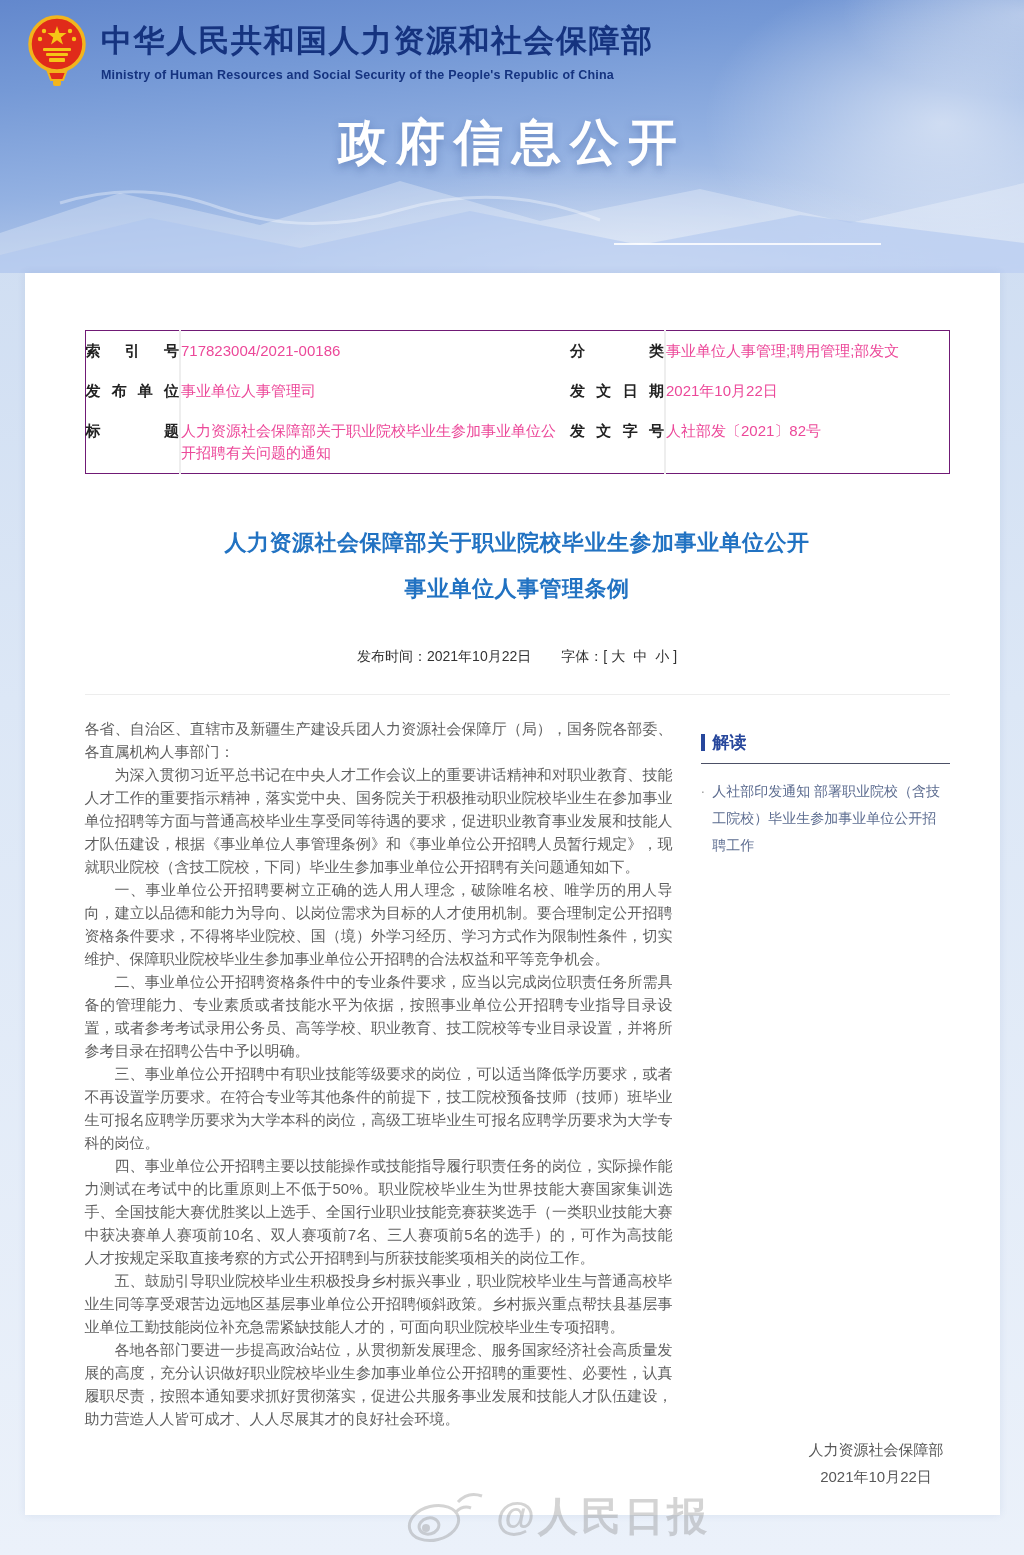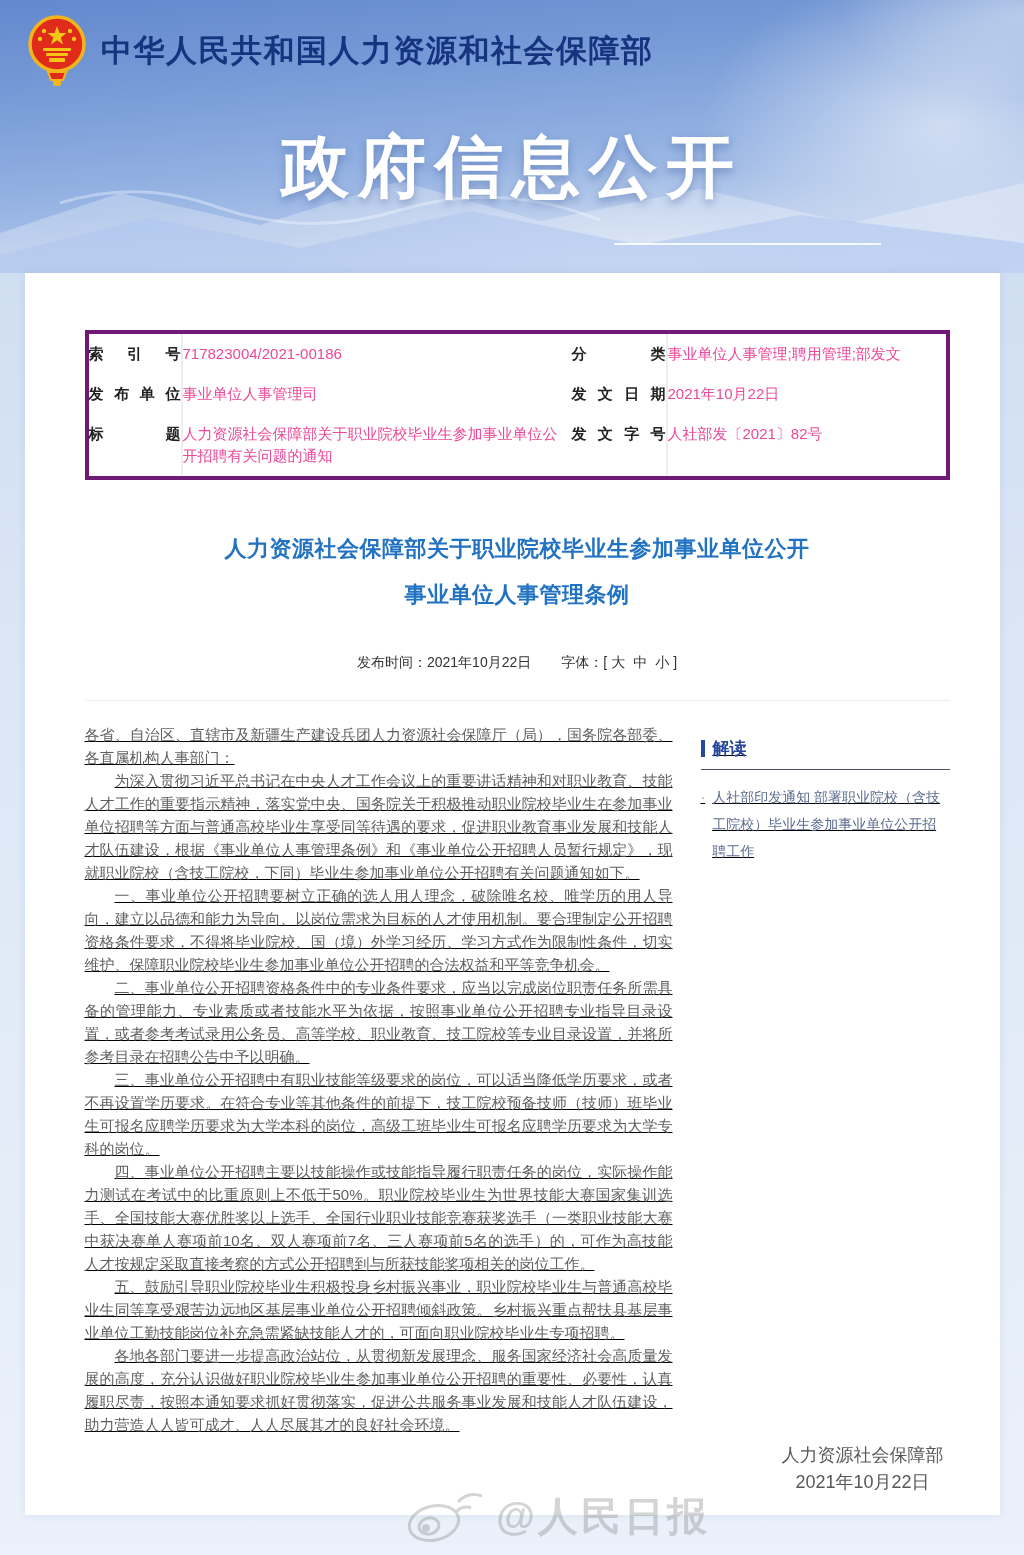--- a/index.html
+++ b/index.html
@@ -21,65 +21,65 @@
       radial-gradient(ellipse 500px 160px at 60% 100%, rgba(255,255,255,0.35), rgba(255,255,255,0) 70%),
       radial-gradient(ellipse 260px 120px at 100% 5%, rgba(255,255,255,0.4), rgba(255,255,255,0) 70%);
   }
   .mountains{ position:absolute; left:0; bottom:0; width:100%; height:110px; }
   .hdr-row{ position:relative; display:flex; align-items:center; padding:14px 0 0 26px; z-index:2; }
   .emblem{ width:62px; height:74px; flex:0 0 auto; }
   .hdr-names{ margin-left:13px; }
   .hdr-zh{ font-size:31px; font-weight:bold; color:#15337f; letter-spacing:1.5px; }
   .hdr-en{ font-size:12.5px; font-weight:bold; color:#15337f; margin-top:6px; letter-spacing:0.2px; }
   .banner-title{
-    position:relative; z-index:2; margin-top:34px; text-align:center;
-    font-size:68px; font-weight:bold; color:#ffffff; letter-spacing:9px;
+    position:relative; z-index:2; margin-top:22px; text-align:center;
+    font-size:49px; font-weight:bold; color:#ffffff; letter-spacing:9px;
     text-shadow:0 4px 8px rgba(35,65,135,0.35);
   }
   .banner-underline{
     position:absolute; z-index:2; top:243px; left:60%; width:26%; height:2px;
     background:rgba(255,255,255,0.85);
   }
   
   .card{
     position:relative; width:975px; margin:0 auto; min-height:1242px;
     background:#ffffff; box-shadow:0 0 8px rgba(60,90,150,0.10);
     padding:57px 50px 0 60px;
   }
   
-  table.meta{ width:100%; border-collapse:collapse; border:4px solid #701a75; }
+  table.meta{ width:100%; border-collapse:collapse; border:1px solid #701a75; }
   table.meta td{ padding:9px 0; vertical-align:top; font-size:15px; line-height:22px; }
   td.mlabel{
     width:95px; font-weight:bold; color:#222;
     padding-left:17px; padding-right:12px;
     text-align:justify; text-align-last:justify;
   }
   td.mvalue{ color:#ec4899; border-left:2px solid #eeeeee; padding-left:15px; padding-right:18px; }
   td.v1{ width:390px; } td.l2{ width:95px; }
   
   .art-title{ margin-top:46px; text-align:center; font-size:22px; font-weight:bold; color:#2172c2; line-height:46px; letter-spacing:0.5px; }
   
   .publine{ margin-top:36px; text-align:center; font-size:14px; color:#333; }
   .publine .gap{ display:inline-block; width:30px; }
   .font-opt{ cursor:pointer; margin:0 4px; color:#333; }
   .divider{ margin-top:28px; border-bottom:1px solid #ededed; }
   
-  .main{ display:flex; margin-top:22px;text-decoration:underline; }
+  .main{ display:flex; margin-top:22px; }
   .body-col{ width:588px; font-size:15px; color:#5f5f5f; line-height:23px; text-align:justify; }
   .body-col p{ margin:0; }
   .body-col p.indent{ text-indent:2em; }
   .sidebar{ flex:1; margin-left:28px; padding-top:14px; }
   .sb-head{ display:flex; align-items:center; padding-bottom:9px; border-bottom:1px solid #4c5066; }
   .sb-bar{ width:4px; height:17px; background:#27479c; margin-right:8px; }
   .sb-title{ font-size:17px; font-weight:bold; color:#27479c; }
   .sb-link{ display:flex; margin-top:14px; font-size:14px; color:#5c6c90; line-height:27px; cursor:pointer; }
   .sb-bullet{ color:#9a9a9a; margin-right:7px; flex:0 0 auto; }
   
   .signature{ margin-top:6px; text-align:right; padding-right:6px; }
-  .signature .sig-inner{ display:inline-block; text-align:center; font-size:18px; color:#575757; line-height:27px; }
+  .signature .sig-inner{ display:inline-block; text-align:center; font-size:15px; color:#575757; line-height:27px; }
   
   .watermark{
     position:absolute; left:402px; top:1486px; display:flex; align-items:center;
     opacity:0.38; pointer-events:none; z-index:5;
   }
   .wm-text{ font-size:40px; font-weight:bold; color:#8f8f8f; letter-spacing:3px; margin-left:2px; }
 </style>
 </head>
 <body>
 
@@ -99,20 +99,21 @@
       <circle cx="14" cy="25" r="2.2" fill="#f6c616"></circle>
         <circle cx="48" cy="25" r="2.2" fill="#f6c616"></circle>
       <rect x="17" y="34" width="28" height="3" rx="1" fill="#f6c616"></rect>
       <rect x="20" y="39" width="22" height="3" rx="1" fill="#f6c616"></rect>
       <rect x="23" y="44" width="16" height="4" rx="1" fill="#f6c616"></rect>
       <path d="M22,58 h18 l-3,8 h-12 z" fill="#e02b1a" stroke="#f2b51c" stroke-width="2"></path>
       <rect x="27" y="66" width="8" height="6" rx="2" fill="#f2b51c"></rect>
     </svg>
     <div class="hdr-names">
       <div class="hdr-zh">中华人民共和国人力资源和社会保障部</div>
+      <div class="hdr-en">Ministry of Human Resources and Social Security of the People's Republic of China</div>
     </div>
   </div>
 
   <div class="banner-title">政府信息公开</div>
   <div class="banner-underline"></div>
 </div>
 
 <div class="card">
 
   <table class="meta">

